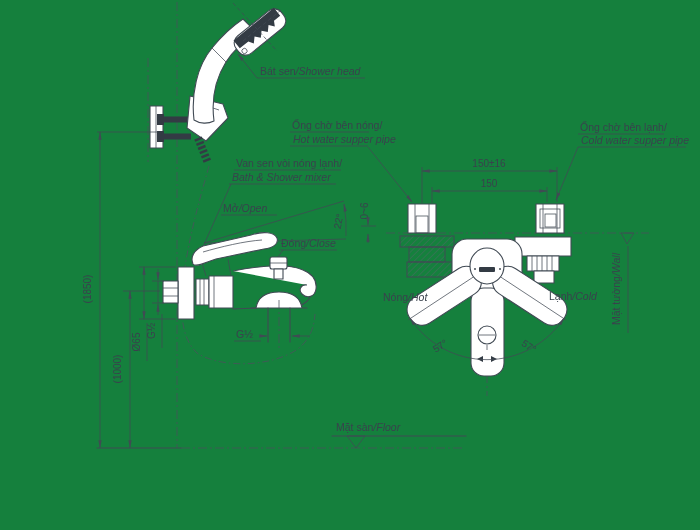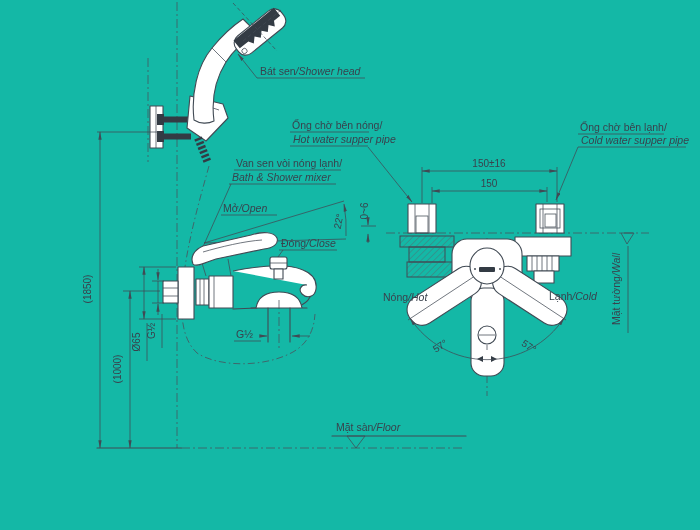--- a/index.html
+++ b/index.html
@@ -1,16 +1,16 @@
 <!DOCTYPE html>
 <html><head>
 <meta charset="utf-8">
 <style>
   html,body{margin:0;padding:0;background:#ffffff;}
-  #stage{position:relative;width:700px;height:530px;background:#14b8a6;overflow:hidden;
+  #stage{position:relative;width:700px;height:530px;background:#15803d;overflow:hidden;
          font-family:"Liberation Sans","DejaVu Sans",sans-serif;}
   svg{display:block;}
   .ol   {fill:none;stroke:#414a54;stroke-width:1.1;stroke-linejoin:round;stroke-linecap:round;}
   .olw  {fill:#ffffff;stroke:#414a54;stroke-width:1.1;stroke-linejoin:round;}
   .thin {fill:none;stroke:#414a54;stroke-width:.75;}
   .dim  {fill:none;stroke:#414a54;stroke-width:.75;}
   .cl   {fill:none;stroke:#4a525c;stroke-width:.75;stroke-dasharray:9 3 2 3;}
   .hdash{fill:none;stroke:#4a525c;stroke-width:.8;stroke-dasharray:7 3 1.5 3;}
   .dk   {fill:#333b44;stroke:none;}
   .hat  {fill:url(#hatch);stroke:#414a54;stroke-width:1;}

